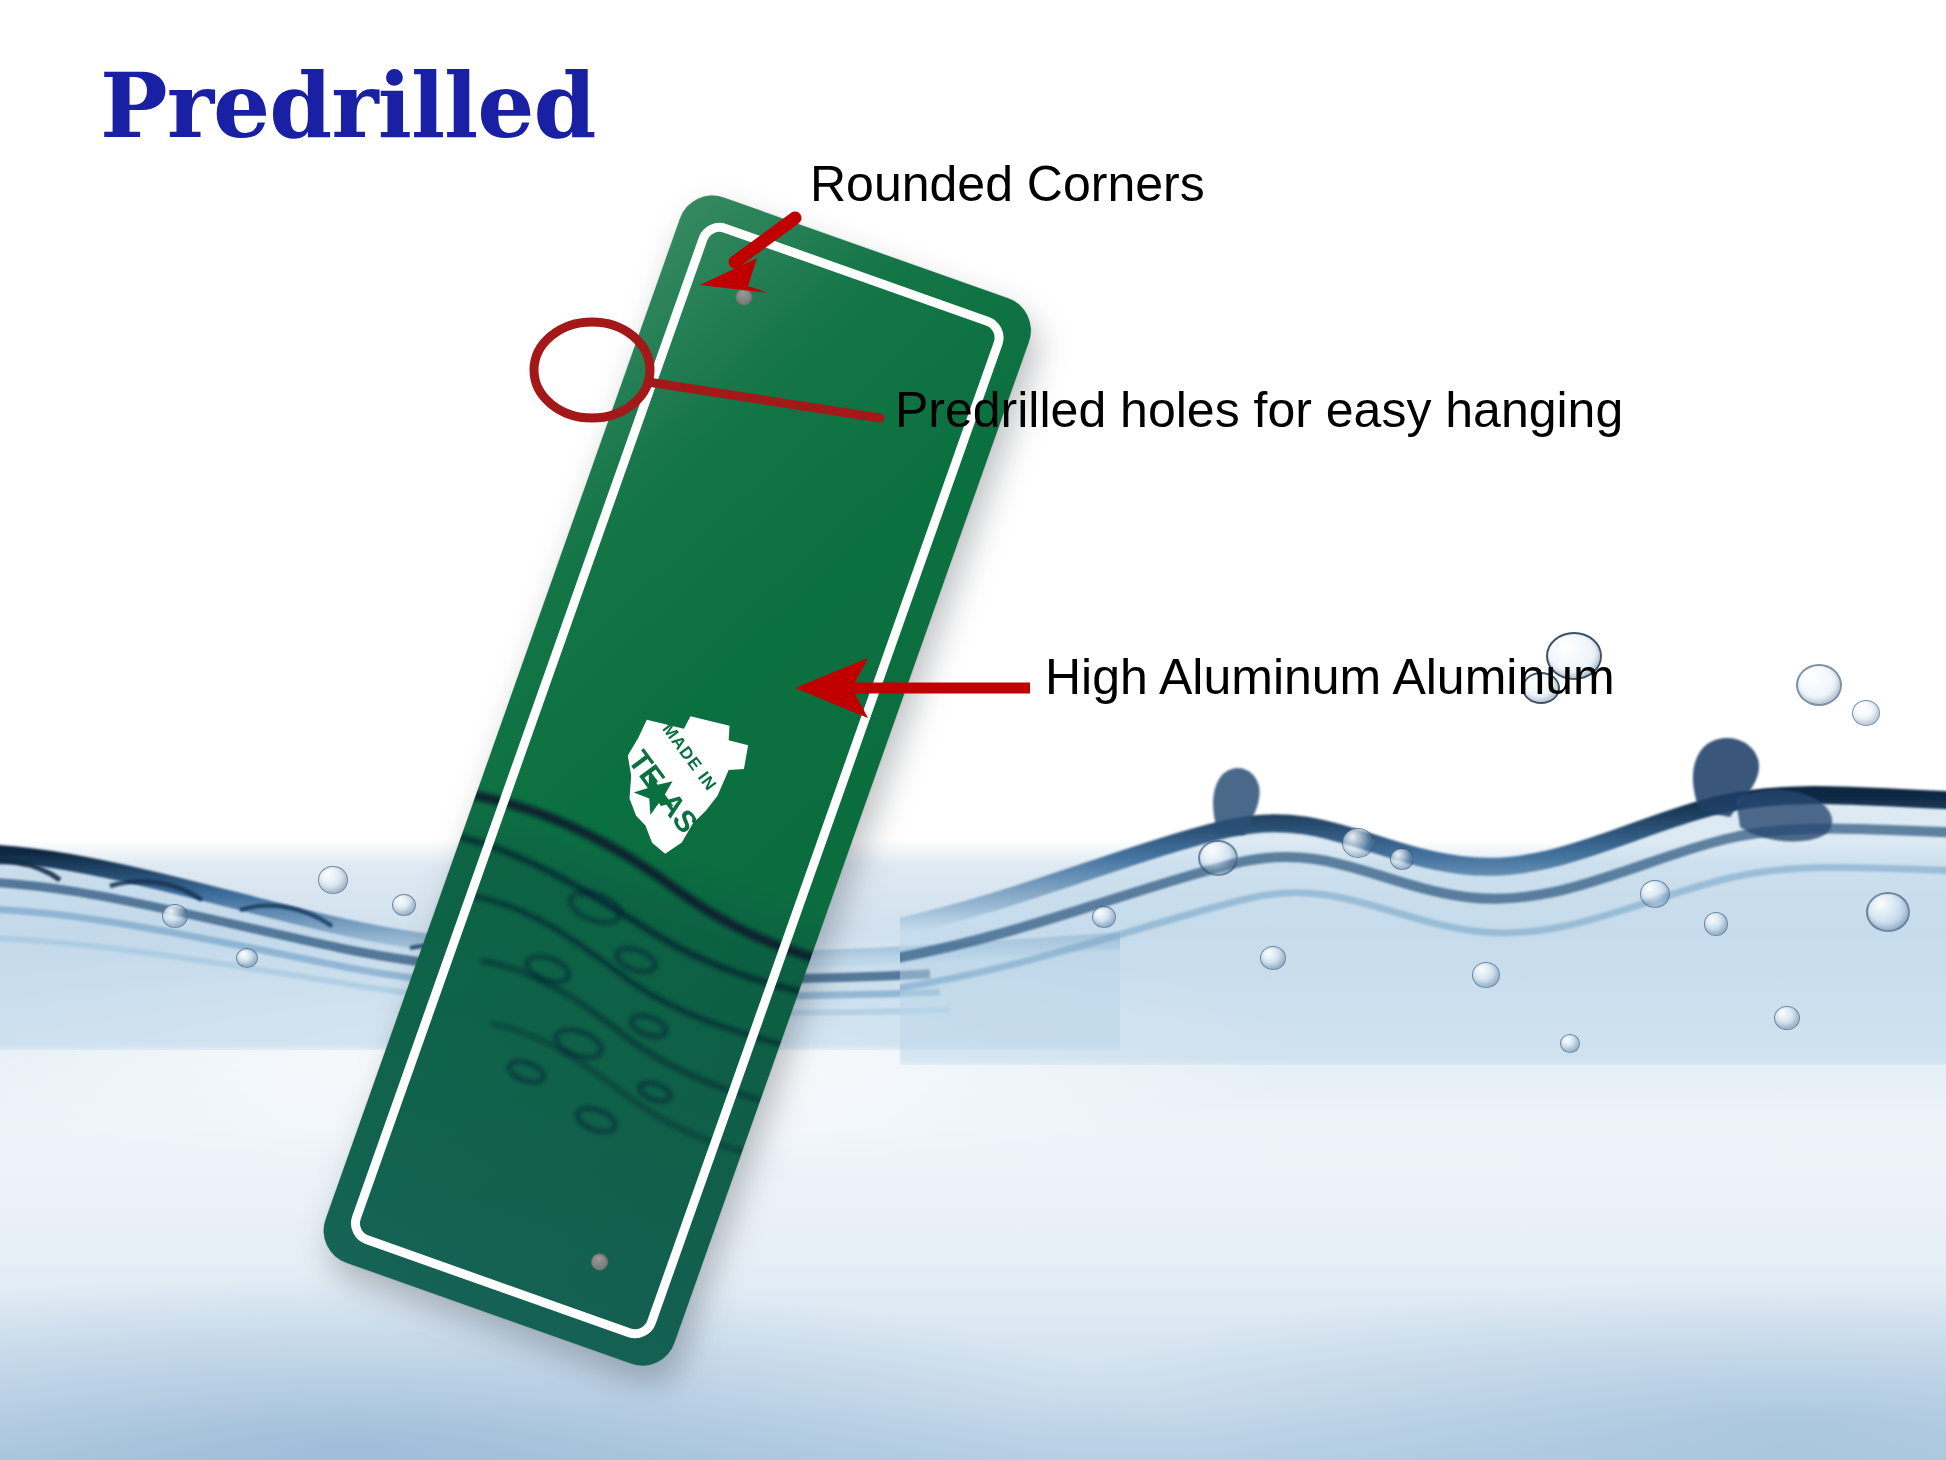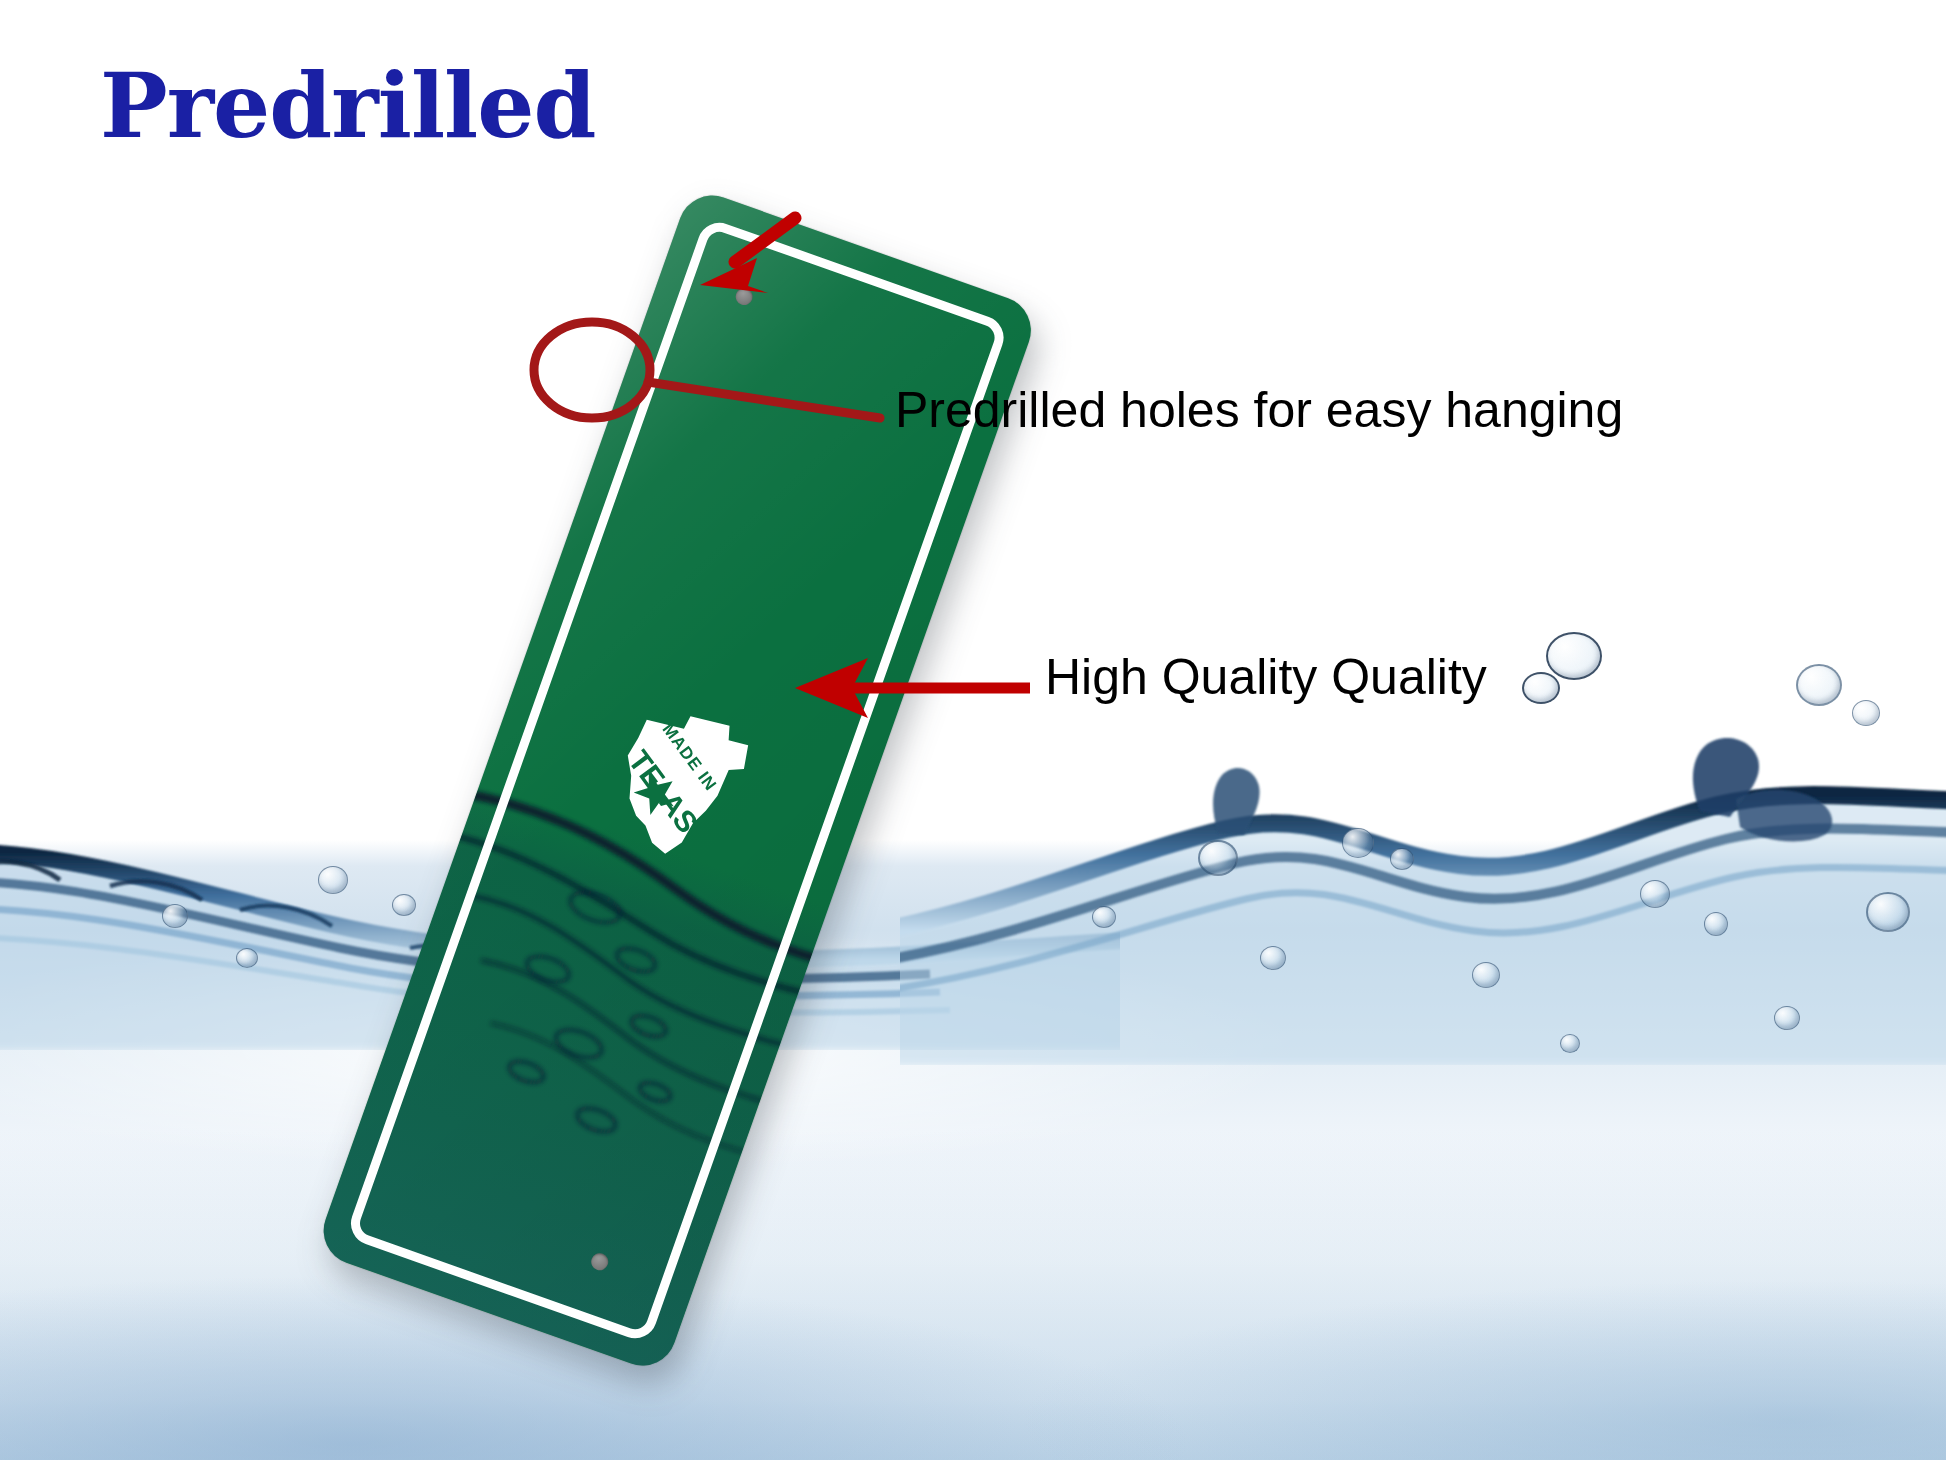--- a/index.html
+++ b/index.html
@@ -332,16 +332,17 @@
 
       <g>
         <line x1="1030" y1="688" x2="848" y2="688" stroke="#c00000" stroke-width="11" stroke-linecap="butt"></line>
         <polygon points="795,688 868,658 852,688 868,718" fill="#c00000"></polygon>
       </g>
     </svg>
   </div>
 
   <div class="title">Predrilled</div>
 
+  <div class="label" id="lbl-rounded">Rounded Corners</div>
   <div class="label" id="lbl-holes">Predrilled holes for easy hanging</div>
-  <div class="label" id="lbl-alum">High Quality Quality</div>
+  <div class="label" id="lbl-alum">High Aluminum Aluminum</div>
 
 </div>
 
 </body></html>

